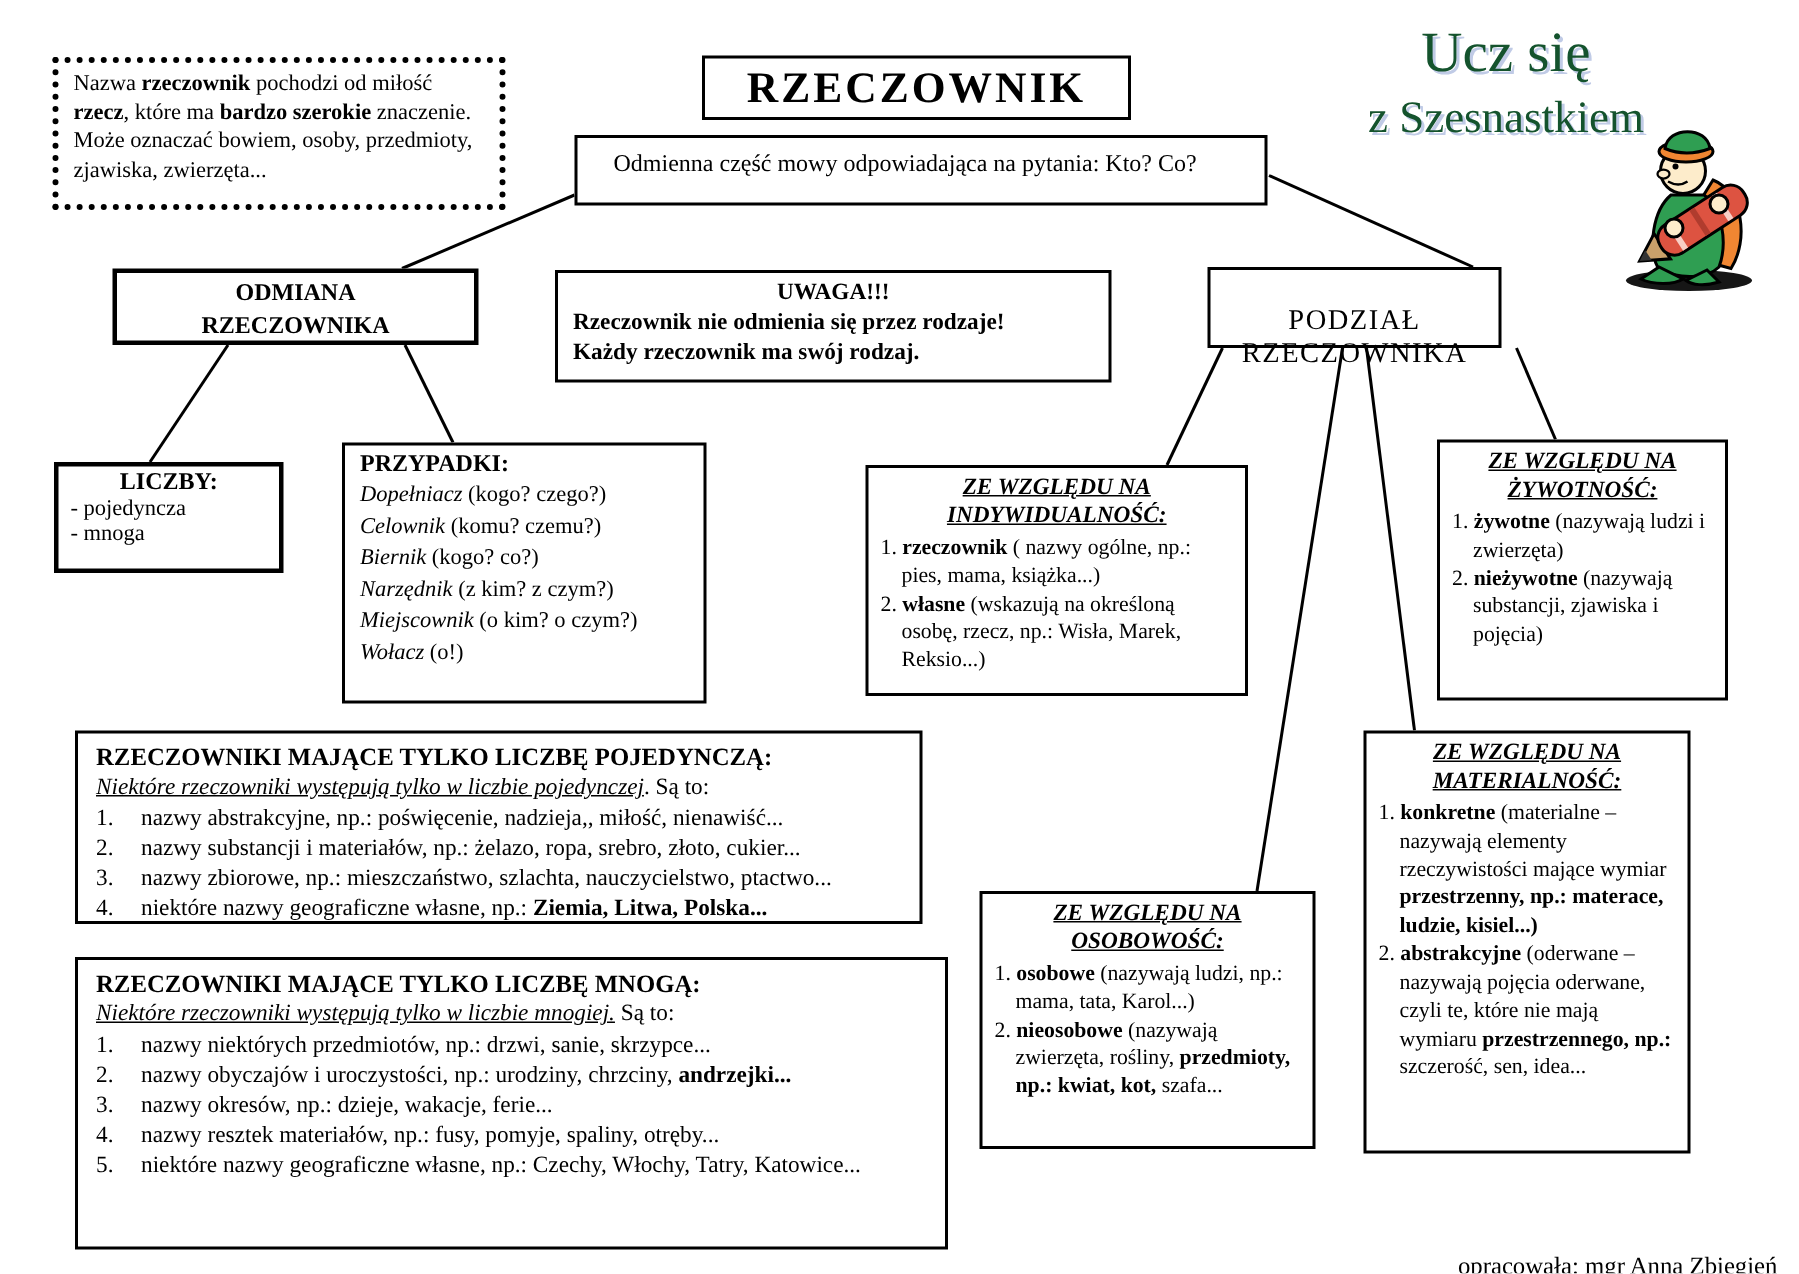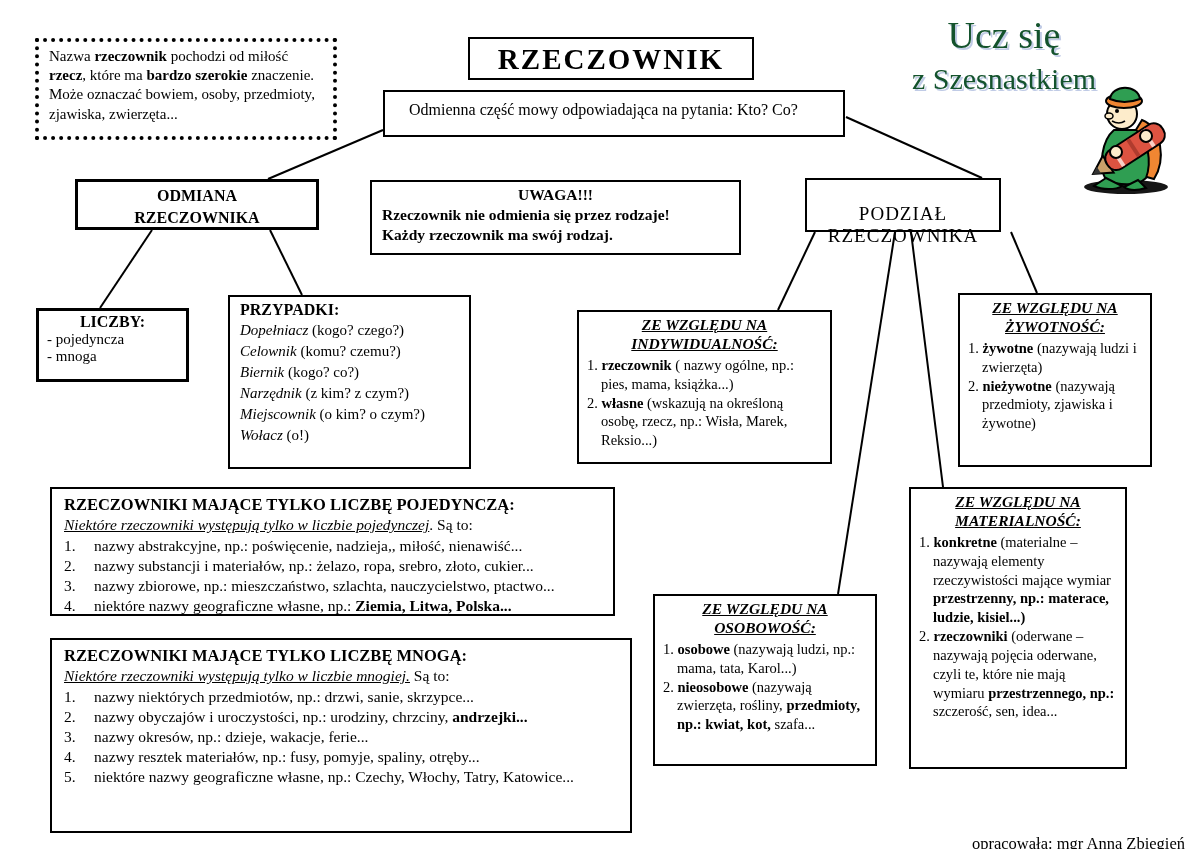--- a/index.html
+++ b/index.html
@@ -167,39 +167,39 @@
         <div class="hitem"><span>1. </span><span class="b">rzeczownik</span><span> ( nazwy ogólne, np.: pies, mama, książka...)</span></div>
         <div class="hitem"><span>2. </span><span class="b">własne</span><span> (wskazują na określoną osobę, rzecz, np.: Wisła, Marek, Reksio...)</span></div>
       </div>
   </div>
 
   <div id="zywotnosc" class="box cat">
     <div class="hdr">ZE WZGLĘDU NA</div>
     <div class="hdr last">ŻYWOTNOŚĆ:</div>
     <div>
         <div class="hitem"><span>1. </span><span class="b">żywotne</span><span> (nazywają ludzi i zwierzęta)</span></div>
-        <div class="hitem"><span>2. </span><span class="b">nieżywotne</span><span> (nazywają przedmioty, zjawiska i żywotne)</span></div>
+        <div class="hitem"><span>2. </span><span class="b">nieżywotne</span><span> (nazywają substancji, zjawiska i pojęcia)</span></div>
       </div>
   </div>
 
   <div id="osobowosc" class="box cat">
     <div class="hdr">ZE WZGLĘDU NA</div>
     <div class="hdr last">OSOBOWOŚĆ:</div>
     <div>
         <div class="hitem"><span>1. </span><span class="b">osobowe</span><span> (nazywają ludzi, np.: mama, tata, Karol...)</span></div>
         <div class="hitem"><span>2. </span><span class="b">nieosobowe</span><span> (nazywają zwierzęta, rośliny, </span><span class="b">przedmioty, np.: kwiat, kot,</span><span> szafa...</span></div>
       </div>
   </div>
 
   <div id="materialnosc" class="box cat">
     <div class="hdr">ZE WZGLĘDU NA</div>
     <div class="hdr last">MATERIALNOŚĆ:</div>
     <div>
         <div class="hitem"><span>1. </span><span class="b">konkretne</span><span> (materialne – nazywają elementy rzeczywistości mające wymiar </span><span class="b">przestrzenny, np.:</span><span> </span><span class="b">materace, ludzie, kisiel...)</span></div>
-        <div class="hitem"><span>2. </span><span class="b">rzeczowniki</span><span> (oderwane – nazywają pojęcia oderwane, czyli te, które nie mają wymiaru </span><span class="b">przestrzennego, np.:</span><span> szczerość, sen, idea...</span></div>
+        <div class="hitem"><span>2. </span><span class="b">abstrakcyjne</span><span> (oderwane – nazywają pojęcia oderwane, czyli te, które nie mają wymiaru </span><span class="b">przestrzennego, np.:</span><span> szczerość, sen, idea...</span></div>
       </div>
   </div>
 
   <div id="pojedyncza" class="box widelist">
     <div class="hdr">RZECZOWNIKI MAJĄCE TYLKO LICZBĘ POJEDYNCZĄ:</div>
     <div><span class="i u">Niektóre rzeczowniki występują tylko w liczbie pojedynczej</span><span>. Są to:</span></div>
     <div>
         <div class="nitem">
           <span class="num">1.</span>
           <span class="txt"><span>nazwy abstrakcyjne, np.: poświęcenie, nadzieja,, miłość, nienawiść...</span></span>

